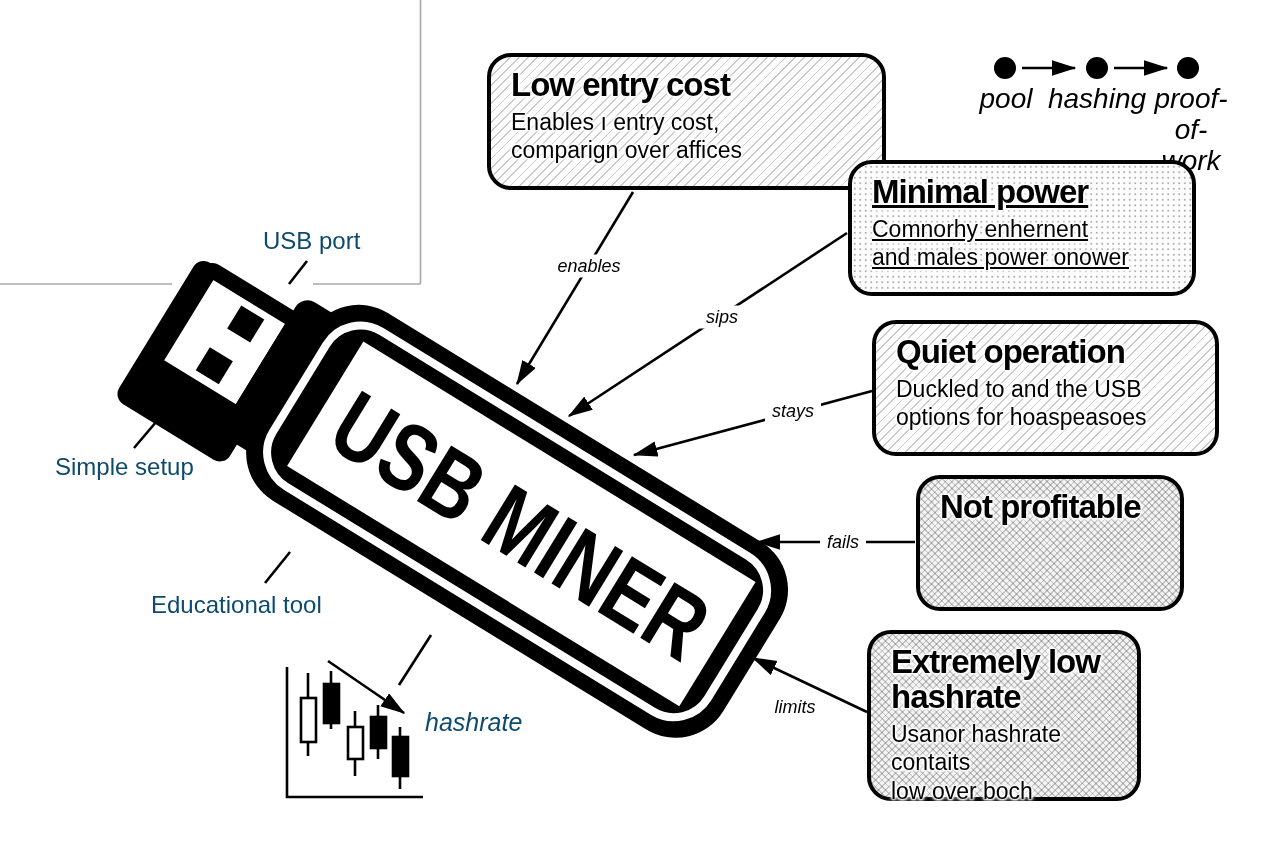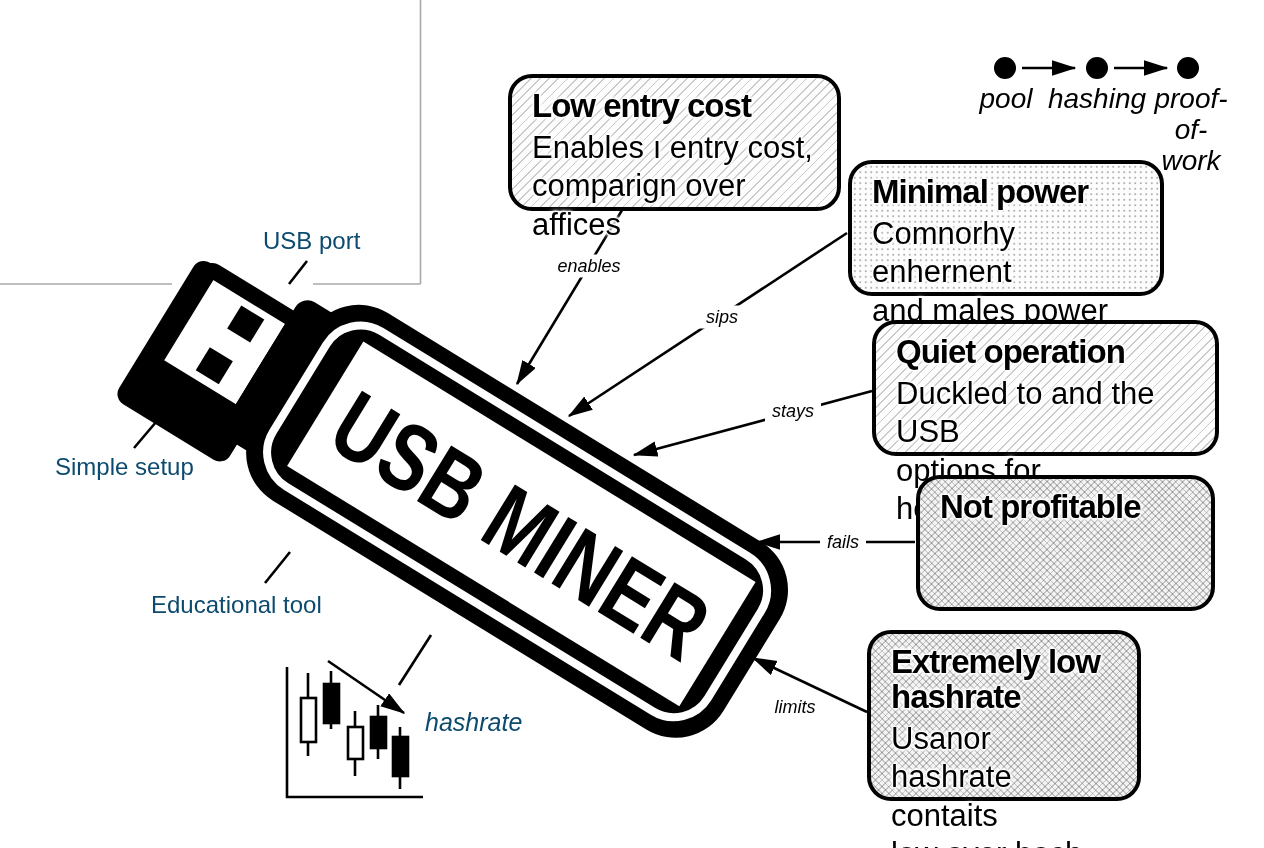--- a/index.html
+++ b/index.html
@@ -35,21 +35,21 @@
     border:4px solid #000; border-radius:24px;
     padding:11px 18px 12px 20px;
   }
   .callout .title {
     font-size:33px; font-weight:bold; letter-spacing:-1px; line-height:1.06;
     white-space:pre-line;
     text-shadow:0 0 3px #fff,0 0 5px #fff,0 0 7px #fff,
                 1px 1px 2px #fff,-1px -1px 2px #fff,1px -1px 2px #fff,-1px 1px 2px #fff;
   }
   .callout .body {
-    font-size:31px; line-height:1.24; margin-top:5px; white-space:pre-line;
+    font-size:23px; line-height:1.24; margin-top:5px; white-space:pre-line;
     text-shadow:0 0 3px #fff,0 0 5px #fff,0 0 7px #fff,
                 1px 1px 2px #fff,-1px -1px 2px #fff,1px -1px 2px #fff,-1px 1px 2px #fff;
   }
   .pattern-diagonal {
     background-color:#fdfdfd;
     background-image:repeating-linear-gradient(135deg,
       rgba(0,0,0,0.20) 0px, rgba(0,0,0,0.20) 1.3px, rgba(0,0,0,0) 1.3px, rgba(0,0,0,0) 6.5px);
   }
   .pattern-dots {
     background-color:#fdfdfd;
@@ -151,39 +151,39 @@
   <div class="arrow-label" style="left:722px; top:317px;">sips</div>
   <div class="arrow-label" style="left:793px; top:411px;">stays</div>
   <div class="arrow-label" style="left:843px; top:542px;">fails</div>
   <div class="arrow-label" style="left:795px; top:707px;">limits</div>
 
   <div class="flow-label" style="left:1006px; top:84px;">pool</div>
   <div class="flow-label" style="left:1097px; top:84px;">hashing</div>
   <div class="flow-label" style="left:1191px; top:84px;">proof-
 of-work</div>
 
-  <div class="callout pattern-diagonal" style="left:508px; top:53px; width:333px; height:137px;margin-top:21px;">
+  <div class="callout pattern-diagonal" style="left:487px; top:53px; width:399px; height:137px;">
     <div class="title">Low entry cost</div>
     <div class="body">Enables ı entry cost,
 comparign over affices</div>
   </div>
 
-  <div class="callout pattern-dots" style="left:848px; top:160px; width:316px; height:136px;">
+  <div class="callout pattern-dots" style="left:848px; top:160px; width:348px; height:136px;text-decoration:underline;">
     <div class="title">Minimal power</div>
     <div class="body">Comnorhy enhernent
 and males power onower</div>
   </div>
 
   <div class="callout pattern-diagonal" style="left:872px; top:320px; width:347px; height:136px;">
     <div class="title">Quiet operation</div>
     <div class="body">Duckled to and the USB
 options for hoaspeasoes</div>
   </div>
 
-  <div class="callout pattern-cross" style="left:916px; top:475px; width:299px; height:136px;">
+  <div class="callout pattern-cross" style="left:916px; top:475px; width:268px; height:136px;">
     <div class="title">Not profitable</div>
   </div>
 
   <div class="callout pattern-cross" style="left:867px; top:630px; width:274px; height:171px;">
     <div class="title">Extremely low
 hashrate</div>
     <div class="body">Usanor hashrate contaits
 low over boch</div>
   </div>
 

